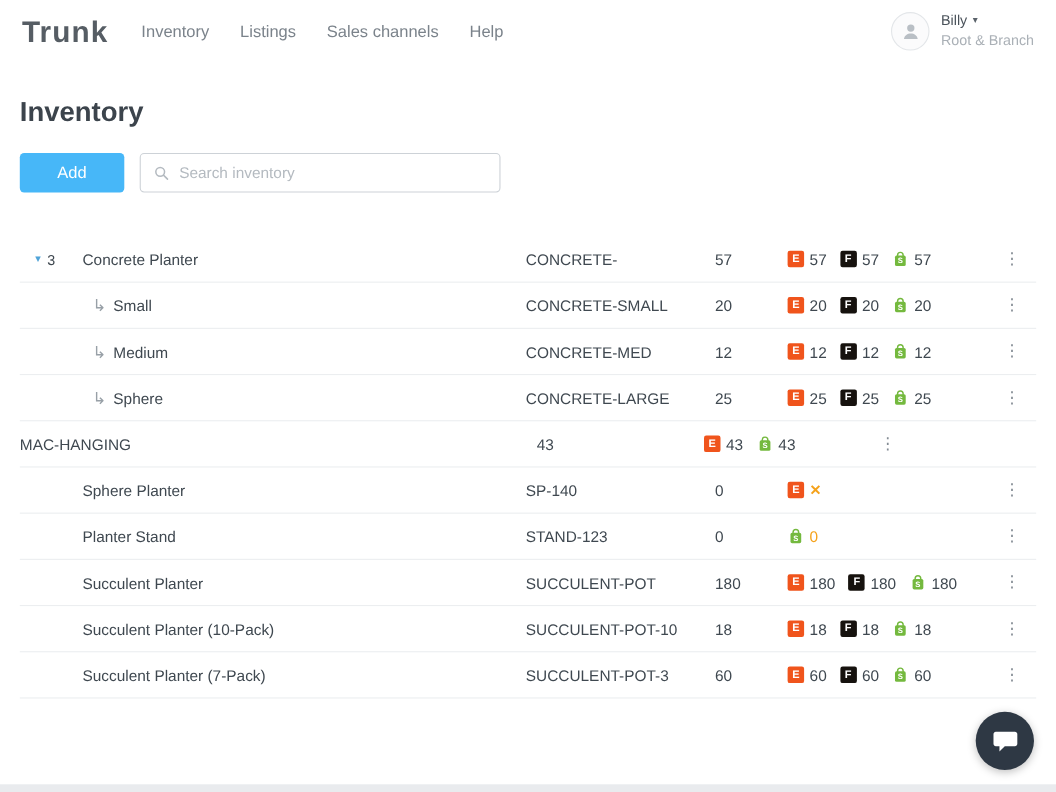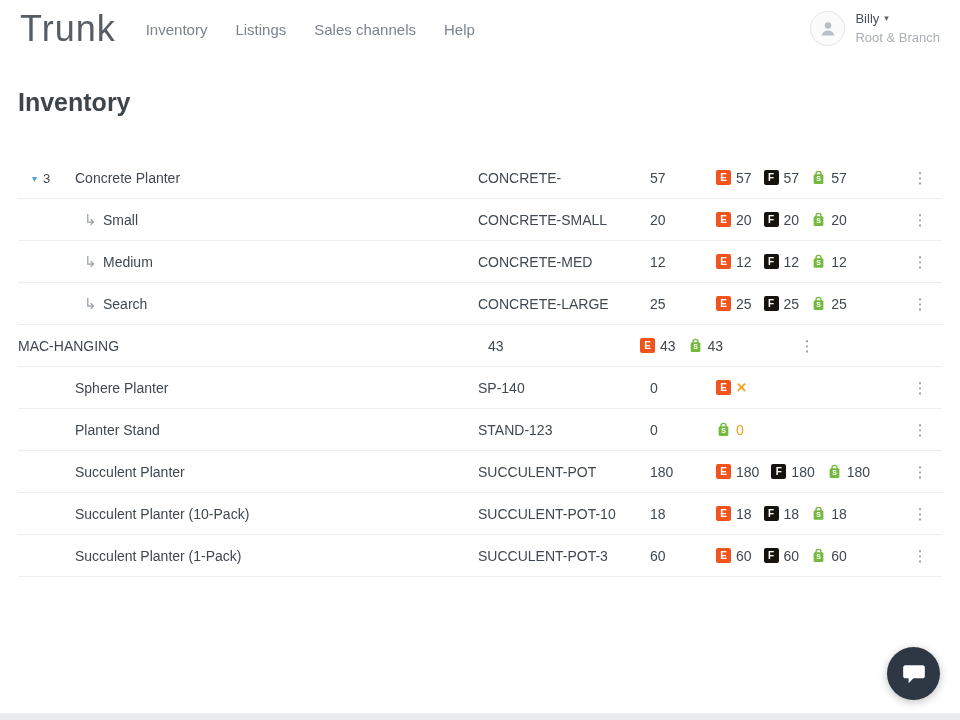--- a/index.html
+++ b/index.html
@@ -6,21 +6,21 @@
   html, body { width:960px; height:720px; }
   body {
     font-family:"Liberation Sans", sans-serif;
     background:#ffffff; color:#3f4850;
     overflow:hidden; position:relative;
   }
   [data-interactable="true"]{ cursor:pointer; }
 
   
   .navbar { height:58px; display:flex; align-items:center; padding:0 20px; }
-  .logo { font-size:36px; font-weight:400; color:#565d64; letter-spacing:1px; margin-right:30px; }
+  .logo { font-size:27px; font-weight:700; color:#565d64; letter-spacing:1px; margin-right:30px; }
   .nav-links { display:flex; gap:28px; }
   .nav-link { color:#7b838b; font-size:15px; }
   .user { margin-left:auto; display:flex; gap:10px; }
   .avatar { width:35px; height:35px; border-radius:50%; background:#fbfbfc; border:1px solid #e3e6e9;
             display:flex; align-items:center; justify-content:center; }
   .user-text { line-height:1.25; }
   .user-name { font-size:13px; color:#4a525a; display:flex; align-items:center; gap:5px; }
   .user-caret { font-size:9px; color:#5a626a; }
   .user-company { font-size:13px; color:#aab0b6; }
 
@@ -97,20 +97,30 @@
         <span class="user-caret" data-interactable="false">▾</span>
       </span>
       <span class="user-company" data-interactable="false">Root &amp; Branch</span>
     </span>
   </div>
 </header>
 
 <main class="page" data-interactable="false">
   <h1 class="page-title" data-interactable="false">Inventory</h1>
 
+  <div class="toolbar" data-interactable="false">
+    <button class="add-btn" data-interactable="true">Add</button>
+    <div class="search-box" data-interactable="false">
+      <svg width="15" height="15" viewBox="0 0 16 16" data-interactable="false">
+        <circle cx="6.5" cy="6.5" r="4.6" fill="none" stroke="#b4bac0" stroke-width="1.6"></circle>
+        <line x1="10.2" y1="10.2" x2="14.2" y2="14.2" stroke="#b4bac0" stroke-width="1.6" stroke-linecap="round"></line>
+      </svg>
+      <input type="text" data-interactable="true" value="" placeholder="Search inventory" style="">
+    </div>
+  </div>
 
   <section class="table" data-interactable="false">
     <div id="table-body" data-interactable="false">
         <div class="row" data-interactable="true">
     <div class="cell name-cell" data-interactable="false">
       <span class="expander" data-interactable="true">
         <span class="caret-icon" data-interactable="false">▾</span>
         <span class="expander-count" data-interactable="false">3</span>
       </span>
 
@@ -203,21 +213,21 @@
             </span>
           </div>
     <div class="cell kebab-cell" data-interactable="false">
       <button class="kebab" data-interactable="true">⋮</button>
     </div>
   </div>
         <div class="row" data-interactable="true">
     <div class="cell name-cell variant" data-interactable="false">
 
       <span class="variant-arrow" data-interactable="false">↳</span>
-      <span class="item-name" data-interactable="false">Search</span>
+      <span class="item-name" data-interactable="false">Sphere</span>
     </div>
     <div class="cell sku-cell" data-interactable="false">CONCRETE-LARGE</div>
     <div class="cell stock-cell" data-interactable="false">25</div>
     <div class="cell listings-cell" data-interactable="false">
             <span class="chip" data-interactable="false">
               <span class="chip-icon etsy" data-interactable="false" style="background: rgb(240, 84, 28);">E</span>
               <span class="chip-value" data-interactable="false">25</span>
             </span>
             <span class="chip" data-interactable="false">
               <span class="chip-icon faire" data-interactable="false" style="background: rgb(22, 18, 14);">F</span>
@@ -359,21 +369,21 @@
               <span class="chip-value" data-interactable="false">18</span>
             </span>
           </div>
     <div class="cell kebab-cell" data-interactable="false">
       <button class="kebab" data-interactable="true">⋮</button>
     </div>
   </div>
         <div class="row" data-interactable="true">
     <div class="cell name-cell" data-interactable="false">
 
-      <span class="item-name" data-interactable="false">Succulent Planter (1-Pack)</span>
+      <span class="item-name" data-interactable="false">Succulent Planter (7-Pack)</span>
     </div>
     <div class="cell sku-cell" data-interactable="false">SUCCULENT-POT-3</div>
     <div class="cell stock-cell" data-interactable="false">60</div>
     <div class="cell listings-cell" data-interactable="false">
             <span class="chip" data-interactable="false">
               <span class="chip-icon etsy" data-interactable="false" style="background: rgb(240, 84, 28);">E</span>
               <span class="chip-value" data-interactable="false">60</span>
             </span>
             <span class="chip" data-interactable="false">
               <span class="chip-icon faire" data-interactable="false" style="background: rgb(22, 18, 14);">F</span>

